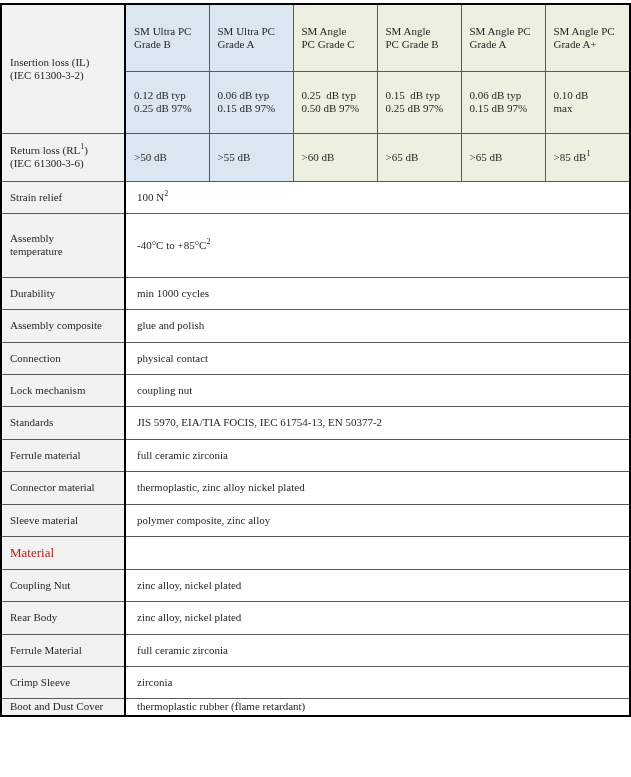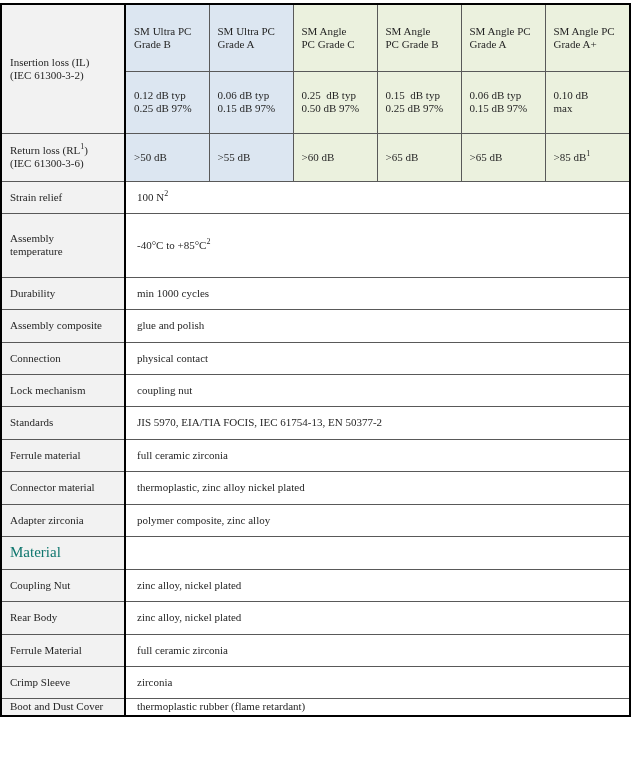--- a/index.html
+++ b/index.html
@@ -20,21 +20,21 @@
   }
   table.spec {
     width:100%; table-layout:fixed; border-collapse:collapse; border-style:hidden;
     font-size:11px;
   }
   td { border:1px solid var(--border_gray,#595959); padding:0 6px 0 8px; vertical-align:middle; overflow:hidden;font-family:Liberation Serif, serif; }
   td.label { background:var(--label_gray,#f2f2f2); border-right:2px solid var(--border_dark,#000); }
   td.blue  { background:var(--column_blue,#dce6f1); }
   td.green { background:var(--column_green,#ebf1de); }
   td.wide  { padding-left:11px; background:#fff;margin-left:44px; }
-  td.section-label { font-size:15px; color:#0f766e; }
+  td.section-label { font-size:13px; color:#b91c1c; }
   .ln  { line-height:13px; white-space:pre-wrap; }
   .ln2 { margin-top:0; }
   sup  { font-size:8px; line-height:0; vertical-align:super; }
 </style>
 </head>
 <body>
 
 <div class="sheet">
 
   <table class="spec">
@@ -170,21 +170,21 @@
         <td class="wide" colspan="6"><span class="ln">full ceramic zirconia</span></td>
       </tr>
       <tr style="height:33px">
         <td class="label">
             <div class="ln">Connector material</div>
           </td>
         <td class="wide" colspan="6"><span class="ln">thermoplastic, zinc alloy nickel plated</span></td>
       </tr>
       <tr style="height:32px">
         <td class="label">
-            <div class="ln">Adapter zirconia</div>
+            <div class="ln">Sleeve material</div>
           </td>
         <td class="wide" colspan="6"><span class="ln">polymer composite, zinc alloy</span></td>
       </tr>
       <tr style="height:33px">
         <td class="label section-label">
             <div class="ln">Material</div>
           </td>
         <td class="wide" colspan="6"><span class="ln"></span></td>
       </tr>
       <tr style="height:32px">

